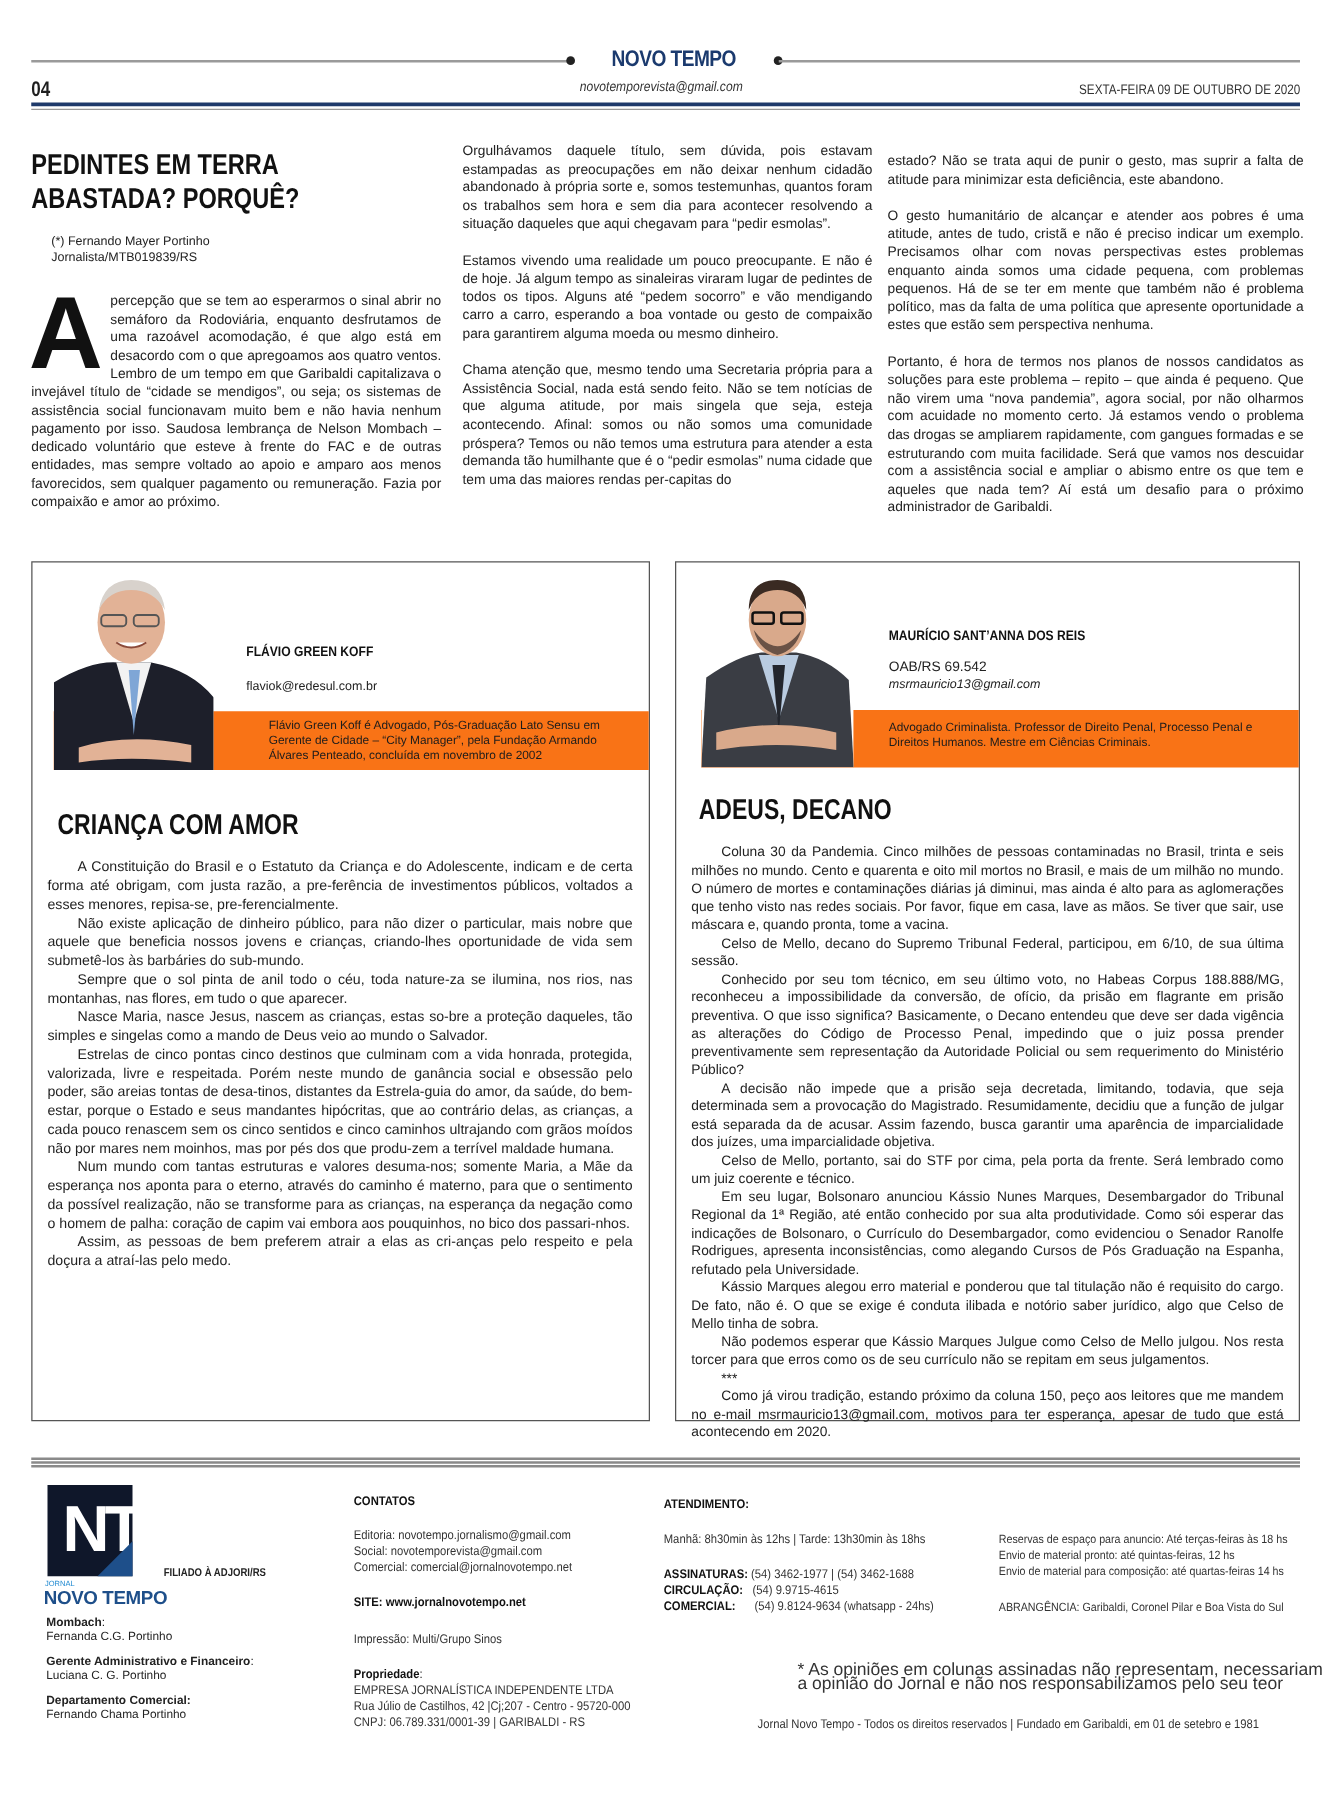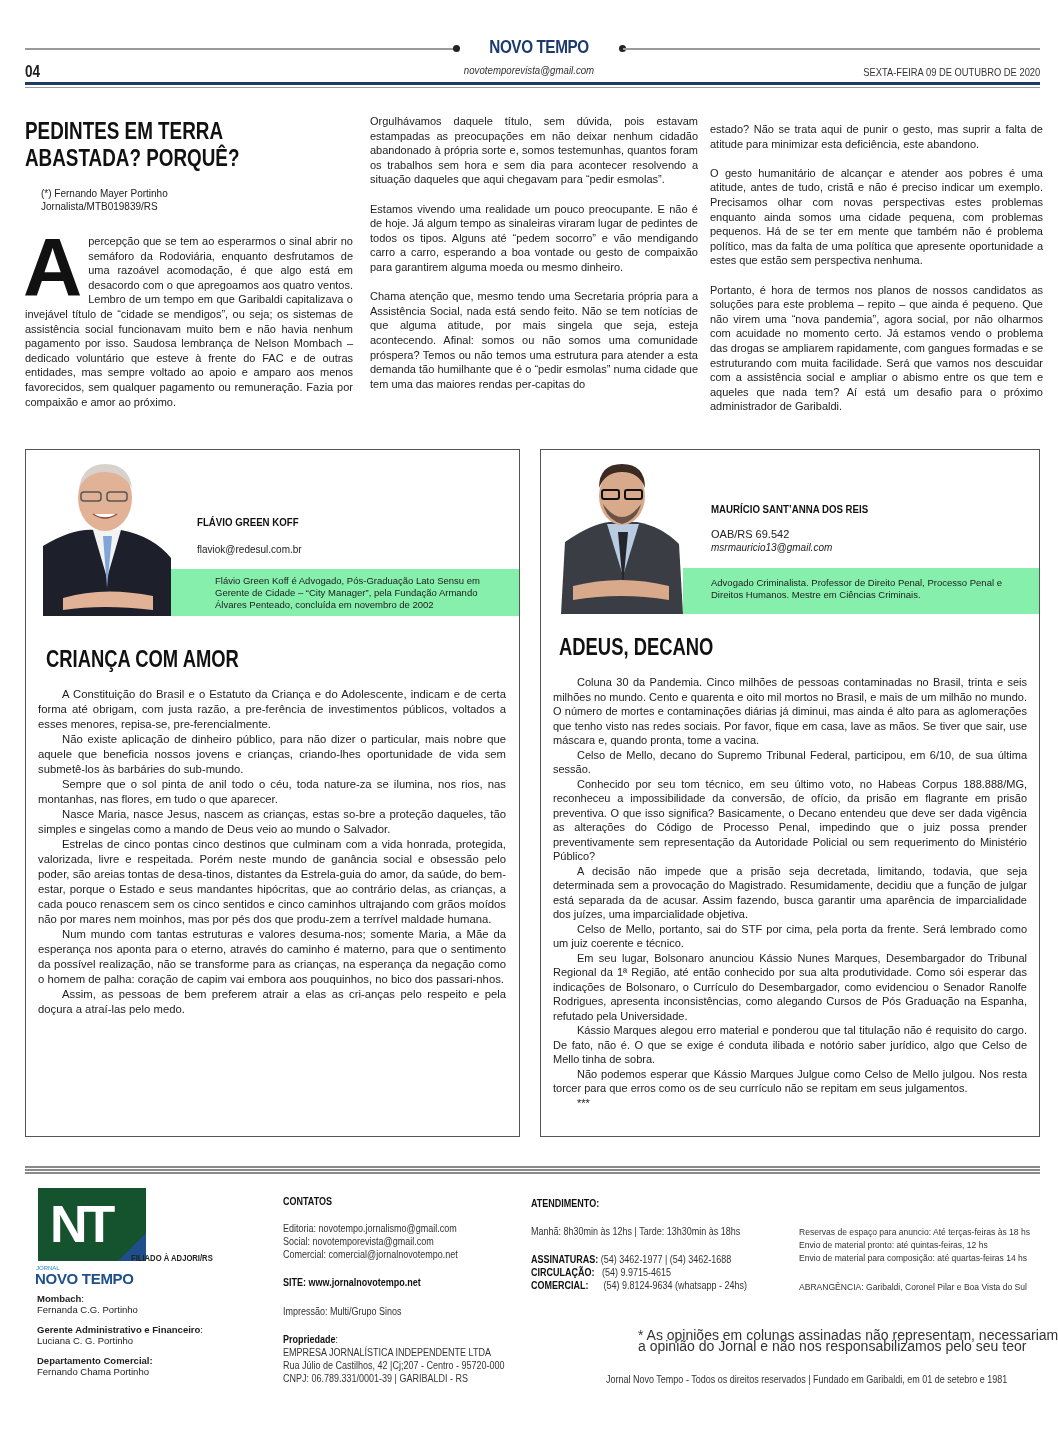--- a/index.html
+++ b/index.html
@@ -29,31 +29,31 @@
   .col1 { left: 25px; top: 234px; width: 328px; }
   .col2 { left: 370px; top: 114px; width: 328px; }
   .col3 { left: 710px; top: 122px; width: 333px; }
   .dropcap { float: left; font-size: 82px; line-height: 62px; font-weight: bold; margin: 2px 6px 0 -2px; color: #111; height: 60px; }
 
   
   .cbox { position: absolute; border: 1.5px solid #555; background: #fff; }
   .cbox.left { left: 25px; top: 449px; width: 495px; height: 688px; }
   .cbox.right { left: 540px; top: 449px; width: 500px; height: 688px; }
   .photo { position: absolute; overflow: hidden; }
-  .bio-band { position: absolute; background: #86efac; color: #1c1c1c; font-size: 9.5px; line-height: 12px; padding: 6px 10px 0 20px; }
+  .bio-band { position: absolute; background: #f97316; color: #1c1c1c; font-size: 9.5px; line-height: 12px; padding: 6px 10px 0 20px; }
   .cname { position: absolute; font-size: 11px; font-weight: bold; color: #111; transform: scaleX(0.88); transform-origin: left; white-space: nowrap; }
   .cmeta { position: absolute; font-size: 10px; color: #222; }
   .ctitle { position: absolute; font-size: 23px; font-weight: bold; color: #111; transform: scaleX(0.8); transform-origin: left; white-space: nowrap; }
   .cbody { position: absolute; font-size: 11.3px; line-height: 15px; text-align: justify; color: #222; }
   .cbody p { text-indent: 24px; }
 
   
   .ftr-rules { position: absolute; left: 25px; top: 1166px; width: 1015px; height: 10px; }
   .ftr-rules div { height: 1.5px; background: #8a8a8a; margin-bottom: 1.5px; }
-  .logo { position: absolute; left: 38px; top: 1188px; width: 108px; height: 73px; background: #14532d; }
+  .logo { position: absolute; left: 38px; top: 1188px; width: 68px; height: 73px; background: #0f172a; }
   .logo .corner { position: absolute; right: 0; bottom: 0; width: 0; height: 0; border-left: 28px solid transparent; border-bottom: 28px solid #1e4f8a; }
   .logo .letters { position: absolute; left: 12px; top: 10px; font-size: 52px; font-weight: bold; color: #fff; letter-spacing: -4px; line-height: 52px; }
   .logo-jornal { position: absolute; left: 36px; top: 1265px; font-size: 6px; color: #1e88d0; }
   .logo-name { position: absolute; left: 35px; top: 1270px; font-size: 15px; font-weight: bold; color: #1e4f8a; letter-spacing: -0.3px; }
   .filiado { position: absolute; left: 131px; top: 1253px; font-size: 9px; font-weight: bold; color: #222; transform: scaleX(0.85); transform-origin: left; }
   .staff { position: absolute; left: 37px; top: 1293px; font-size: 9.5px; line-height: 11px; color: #222; }
   .staff .role { font-weight: bold; }
   .staff .blk { margin-bottom: 9px; }
   .ftext { position: absolute; font-size: 10px; line-height: 12px; color: #333; transform: scaleX(0.9); transform-origin: left; white-space: nowrap; }
   .ftext b { color: #111; }
@@ -150,20 +150,21 @@
   <div class="cbody" style="left:12px; top:225px; width:474px; font-size:11px; line-height:14.5px;">
     <p>Coluna 30 da Pandemia. Cinco milhões de pessoas contaminadas no Brasil, trinta e seis milhões no mundo. Cento e quarenta e oito mil mortos no Brasil, e mais de um milhão no mundo. O número de mortes e contaminações diárias já diminui, mas ainda é alto para as aglomerações que tenho visto nas redes sociais. Por favor, fique em casa, lave as mãos. Se tiver que sair, use máscara e, quando pronta, tome a vacina.</p>
     <p>Celso de Mello, decano do Supremo Tribunal Federal, participou, em 6/10, de sua última sessão.</p>
     <p>Conhecido por seu tom técnico, em seu último voto, no Habeas Corpus 188.888/MG, reconheceu a impossibilidade da conversão, de ofício, da prisão em flagrante em prisão preventiva. O que isso significa? Basicamente, o Decano entendeu que deve ser dada vigência as alterações do Código de Processo Penal, impedindo que o juiz possa prender preventivamente sem representação da Autoridade Policial ou sem requerimento do Ministério Público?</p>
     <p>A decisão não impede que a prisão seja decretada, limitando, todavia, que seja determinada sem a provocação do Magistrado. Resumidamente, decidiu que a função de julgar está separada da de acusar. Assim fazendo, busca garantir uma aparência de imparcialidade dos juízes, uma imparcialidade objetiva.</p>
     <p>Celso de Mello, portanto, sai do STF por cima, pela porta da frente. Será lembrado como um juiz coerente e técnico.</p>
     <p>Em seu lugar, Bolsonaro anunciou Kássio Nunes Marques, Desembargador do Tribunal Regional da 1ª Região, até então conhecido por sua alta produtividade. Como sói esperar das indicações de Bolsonaro, o Currículo do Desembargador, como evidenciou o Senador Ranolfe Rodrigues, apresenta inconsistências, como alegando Cursos de Pós Graduação na Espanha, refutado pela Universidade.</p>
     <p>Kássio Marques alegou erro material e ponderou que tal titulação não é requisito do cargo. De fato, não é. O que se exige é conduta ilibada e notório saber jurídico, algo que Celso de Mello tinha de sobra.</p>
     <p>Não podemos esperar que Kássio Marques Julgue como Celso de Mello julgou. Nos resta torcer para que erros como os de seu currículo não se repitam em seus julgamentos.</p>
     <p>***</p>
+    <p>Como já virou tradição, estando próximo da coluna 150, peço aos leitores que me mandem no e-mail msrmauricio13@gmail.com, motivos para ter esperança, apesar de tudo que está acontecendo em 2020.</p>
   </div>
 </div>
 
 <div class="ftr-rules">
   <div></div>
     <div></div>
     <div></div>
 </div>
 
 <div class="logo">

